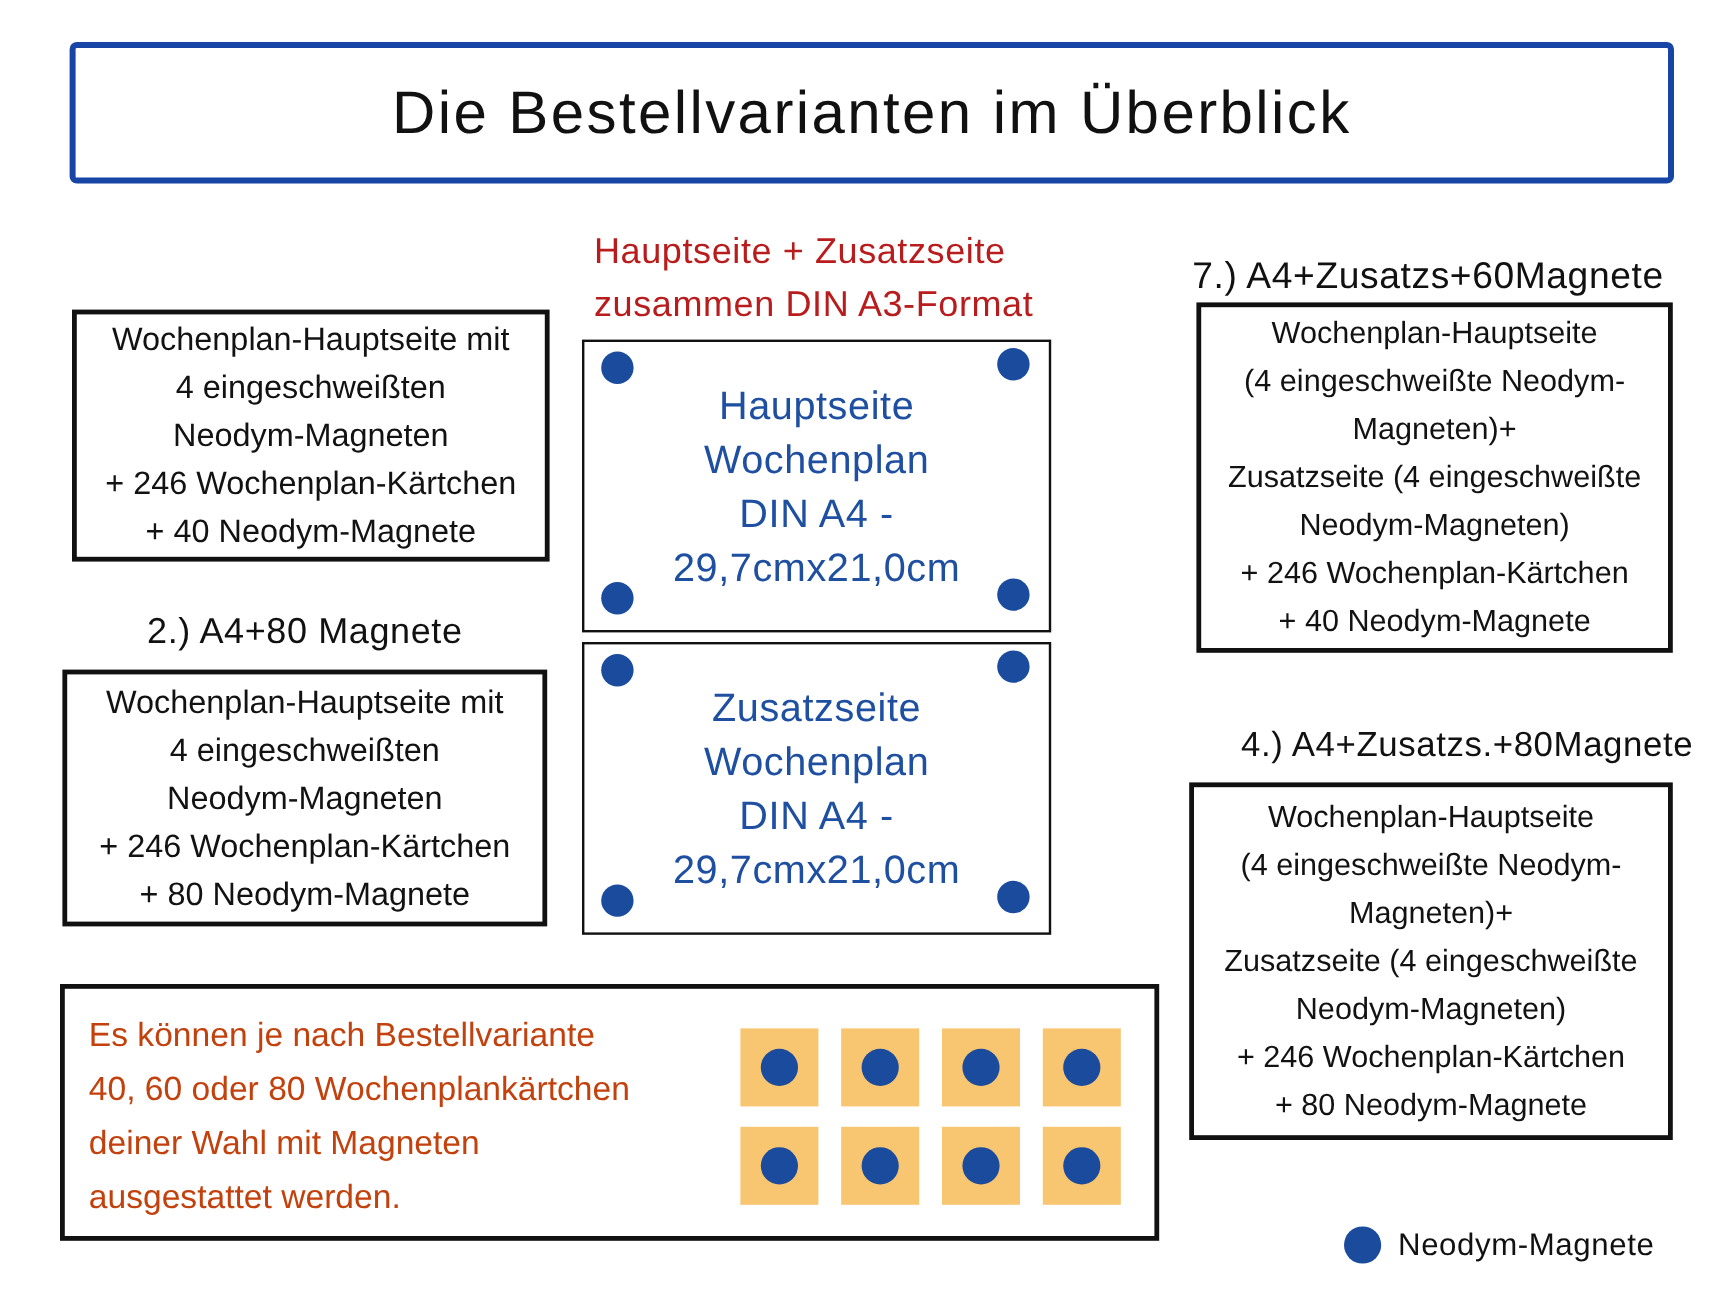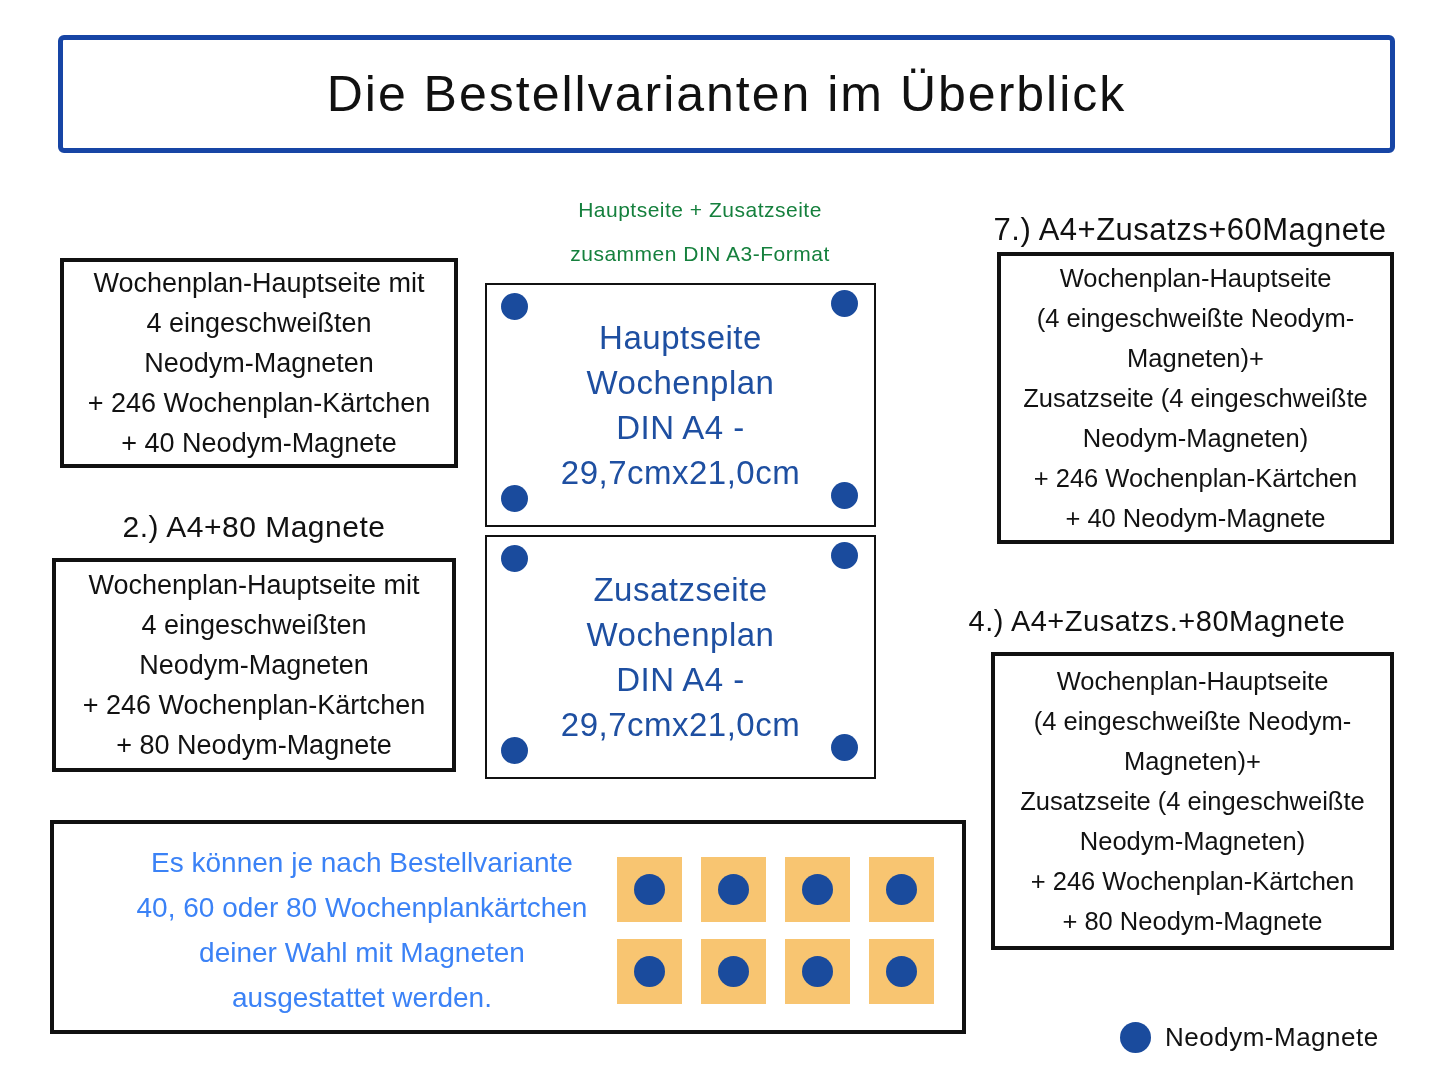--- a/index.html
+++ b/index.html
@@ -24,25 +24,25 @@
     font-size:50px;font-weight:400;letter-spacing:2px;color:#111;white-space:nowrap;
   }
 
   
   .col-header{
     position:absolute;text-align:center;font-size:30px;letter-spacing:0.5px;color:#111;white-space:nowrap;
   }
   .hdr-v1{left:60px;top:210px;width:398px;margin-top:48px;}
   .hdr-v2{left:52px;top:510px;width:404px;}
   .hdr-v7{left:985px;top:212px;width:410px;font-size:31px;}
-  .hdr-v4{left:952px;top:605px;width:410px;font-size:29px;}
+  .hdr-v4{left:1001px;top:605px;width:410px;font-size:29px;text-align:right;}
 
   .center-header{
-    position:absolute;left:495px;top:188px;width:410px;text-align:center;
-    font-size:21px;line-height:44px;letter-spacing:0.5px;color:#15803d;
+    position:absolute;left:495px;top:188px;width:410px;text-align:left;
+    font-size:30px;line-height:44px;letter-spacing:0.5px;color:#b91c1c;
   }
 
   
   .text-box{
     position:absolute;border:4px solid #111;background:#fff;
     display:flex;flex-direction:column;align-items:center;justify-content:center;
     text-align:center;
   }
   .text-box .line{white-space:nowrap;}
   .box-v1{left:60px;top:258px;width:398px;height:210px;font-size:27px;line-height:40px;}
@@ -68,22 +68,22 @@
   .dot.tr{right:16px;top:5px;}
   .dot.bl{left:14px;bottom:13px;}
   .dot.br{right:16px;bottom:16px;}
 
   
   .note-box{
     position:absolute;left:50px;top:820px;width:916px;height:214px;
     border:4px solid #111;background:#fff;
   }
   .note-text{
-    position:absolute;left:32px;top:16px;width:552px;
-    text-align:center;font-size:28px;line-height:45px;color:#3b82f6;
+    position:absolute;left:20px;top:16px;width:552px;
+    font-size:28px;line-height:45px;color:#c2410c;
   }
   .card-grid{
     position:absolute;right:28px;top:33px;
     display:grid;grid-template-columns:repeat(4,65px);grid-template-rows:repeat(2,65px);
     column-gap:19px;row-gap:17px;
   }
   .card{
     background:var(--orange);display:flex;align-items:center;justify-content:center;
   }
   .card .dot-c{

